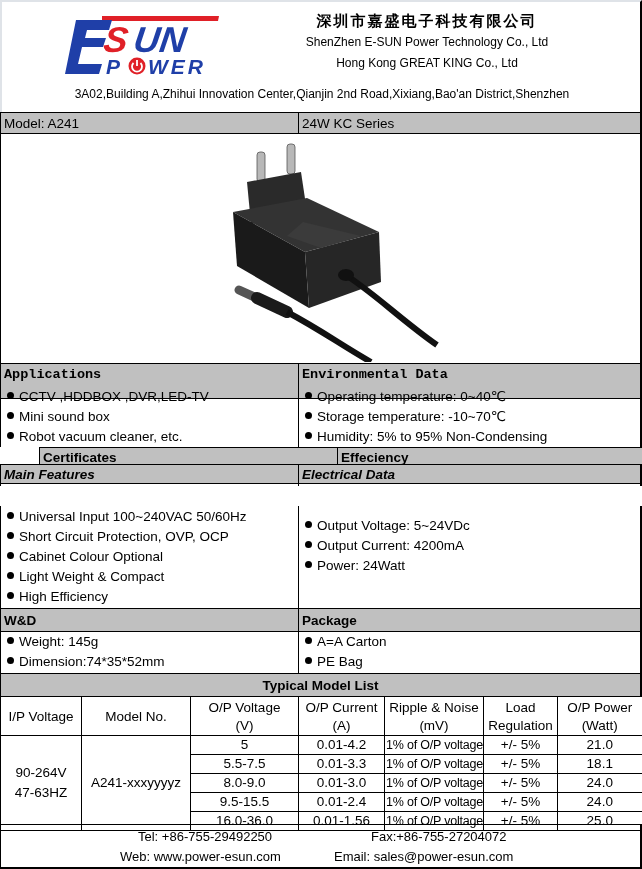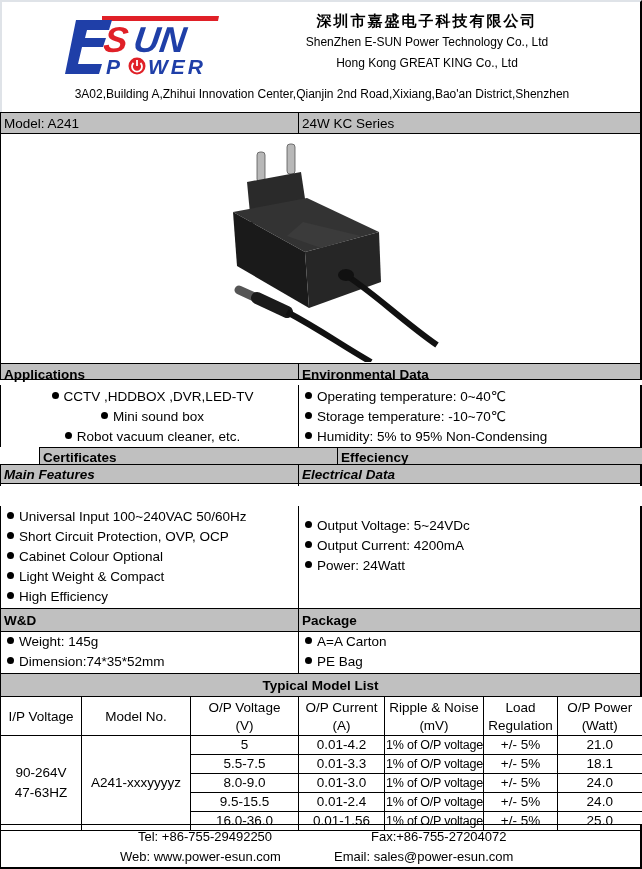--- a/index.html
+++ b/index.html
@@ -100,30 +100,30 @@
 
       <path d="M120,132 C150,150 180,180 216,205" stroke="#111" stroke-width="6" fill="none"></path>
       <ellipse cx="125" cy="135" rx="8" ry="6" fill="#111"></ellipse>
 
       <path d="M18,150 L40,160" stroke="#555" stroke-width="9" stroke-linecap="round"></path>
       <path d="M36,158 L66,172" stroke="#1a1a1a" stroke-width="12" stroke-linecap="round"></path>
       <path d="M66,172 C100,190 120,205 150,222" stroke="#111" stroke-width="6" fill="none"></path>
     </svg>
   </div>
 
-  <div class="row gray hline" style="top:363px;height:17px;border-bottom:1.5px solid #000;">
+  <div class="row gray hline" style="top:363px;height:36px;border-bottom:1.5px solid #000;font-family:Liberation Mono, monospace;">
     <div class="cell left">
         <div class="hdr-text">Applications</div>
       </div>
     <div class="cell right">
         <div class="hdr-text">Environmental Data</div>
       </div>
   </div>
   <div class="row" style="top:385px;height:62px;">
-    <div class="cell left" style="padding-top:2px;text-align:center;">
+    <div class="cell left" style="padding-top:2px;">
       <ul class="bullets">
         <li><span class="dot"></span><span>CCTV ,HDDBOX ,DVR,LED-TV</span></li>
         <li><span class="dot"></span><span>Mini sound box</span></li>
         <li><span class="dot"></span><span>Robot vacuum cleaner, etc.</span></li>
       </ul>
     </div>
     <div class="cell right" style="padding-top:2px;">
       <ul class="bullets">
         <li><span class="dot"></span><span>Operating temperature: 0~40℃</span></li>
         <li><span class="dot"></span><span>Storage temperature: -10~70℃</span></li>

